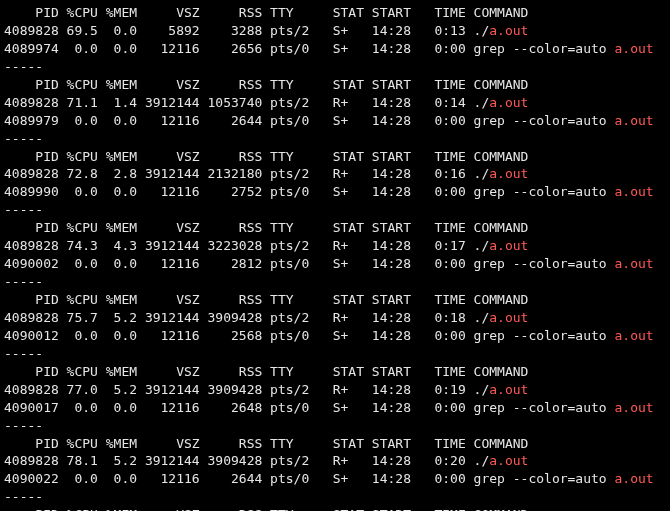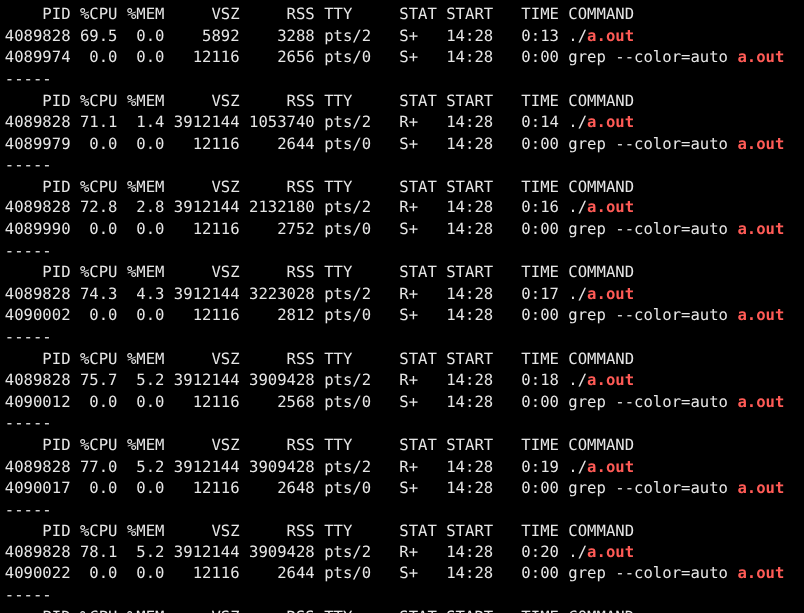--- a/index.html
+++ b/index.html
@@ -10,18 +10,18 @@
     font-family: "DejaVu Sans Mono", "Liberation Mono", Menlo, Consolas, monospace;
     font-size: 13px;
     line-height: 1.38;
     width: 670px;
   }
   .term {
     padding: 4px 0 6px 4px;
     white-space: pre;
   }
   .row { display: block; }
-  .hl { color: #ff5b56; font-weight: bold; }
+  .hl { color: #ff5b56; font-weight: normal; }
 </style>
 </head>
 <body>
 
 <div class="term" id="term"><span class="row">    PID %CPU %MEM     VSZ     RSS TTY     STAT START   TIME COMMAND</span><span class="row">4089828 69.5  0.0    5892    3288 pts/2   S+   14:28   0:13 <span>./<span class="hl">a.out</span></span></span><span class="row">4089974  0.0  0.0   12116    2656 pts/0   S+   14:28   0:00 <span>grep --color=auto <span class="hl">a.out</span></span></span><span class="row">-----</span><span class="row">    PID %CPU %MEM     VSZ     RSS TTY     STAT START   TIME COMMAND</span><span class="row">4089828 71.1  1.4 3912144 1053740 pts/2   R+   14:28   0:14 <span>./<span class="hl">a.out</span></span></span><span class="row">4089979  0.0  0.0   12116    2644 pts/0   S+   14:28   0:00 <span>grep --color=auto <span class="hl">a.out</span></span></span><span class="row">-----</span><span class="row">    PID %CPU %MEM     VSZ     RSS TTY     STAT START   TIME COMMAND</span><span class="row">4089828 72.8  2.8 3912144 2132180 pts/2   R+   14:28   0:16 <span>./<span class="hl">a.out</span></span></span><span class="row">4089990  0.0  0.0   12116    2752 pts/0   S+   14:28   0:00 <span>grep --color=auto <span class="hl">a.out</span></span></span><span class="row">-----</span><span class="row">    PID %CPU %MEM     VSZ     RSS TTY     STAT START   TIME COMMAND</span><span class="row">4089828 74.3  4.3 3912144 3223028 pts/2   R+   14:28   0:17 <span>./<span class="hl">a.out</span></span></span><span class="row">4090002  0.0  0.0   12116    2812 pts/0   S+   14:28   0:00 <span>grep --color=auto <span class="hl">a.out</span></span></span><span class="row">-----</span><span class="row">    PID %CPU %MEM     VSZ     RSS TTY     STAT START   TIME COMMAND</span><span class="row">4089828 75.7  5.2 3912144 3909428 pts/2   R+   14:28   0:18 <span>./<span class="hl">a.out</span></span></span><span class="row">4090012  0.0  0.0   12116    2568 pts/0   S+   14:28   0:00 <span>grep --color=auto <span class="hl">a.out</span></span></span><span class="row">-----</span><span class="row">    PID %CPU %MEM     VSZ     RSS TTY     STAT START   TIME COMMAND</span><span class="row">4089828 77.0  5.2 3912144 3909428 pts/2   R+   14:28   0:19 <span>./<span class="hl">a.out</span></span></span><span class="row">4090017  0.0  0.0   12116    2648 pts/0   S+   14:28   0:00 <span>grep --color=auto <span class="hl">a.out</span></span></span><span class="row">-----</span><span class="row">    PID %CPU %MEM     VSZ     RSS TTY     STAT START   TIME COMMAND</span><span class="row">4089828 78.1  5.2 3912144 3909428 pts/2   R+   14:28   0:20 <span>./<span class="hl">a.out</span></span></span><span class="row">4090022  0.0  0.0   12116    2644 pts/0   S+   14:28   0:00 <span>grep --color=auto <span class="hl">a.out</span></span></span><span class="row">-----</span><span class="row">    PID %CPU %MEM     VSZ     RSS TTY     STAT START   TIME COMMAND</span></div>
 
 </body></html>

